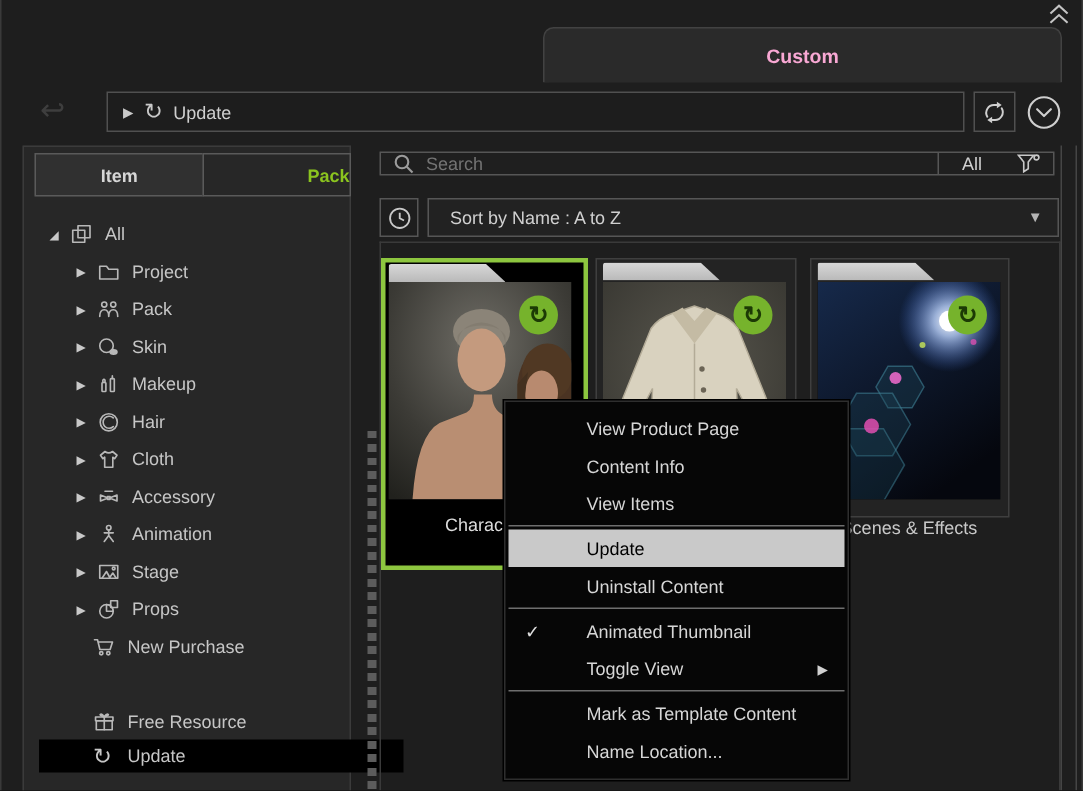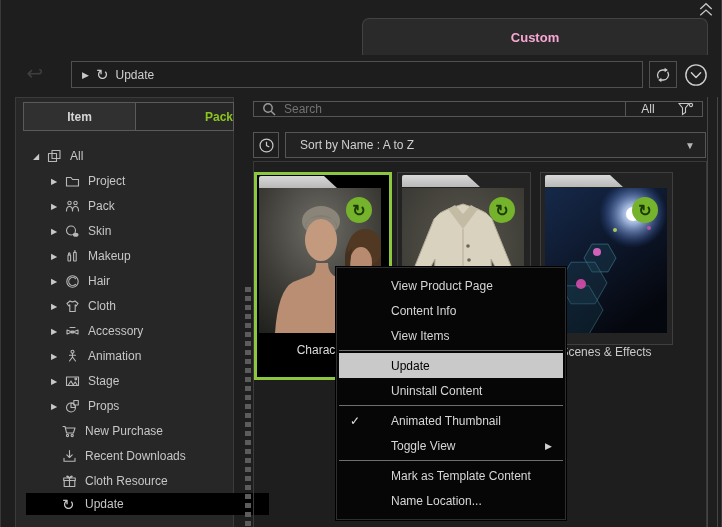--- a/index.html
+++ b/index.html
@@ -257,38 +257,30 @@
     <div class="trow flat" style="top:321px">
       <span class="tic ic">
         <svg width="15" height="15" viewBox="0 0 15 15">
             <path d="M1 2.5 H3 L4.6 9 H11.4 L13 4 H4"></path>
         <circle cx="5.5" cy="11.5" r="1.1"></circle>
             <circle cx="10.2" cy="11.5" r="1.1"></circle>
           </svg>
         </span>
       <span class="tl">New Purchase</span>
     </div>
-    <div class="trow flat" style="top:346px">
-      <span class="tic ic">
-        <svg width="15" height="15" viewBox="0 0 15 15">
-            <path d="M7.5 1.5 V8 M4.8 5.8 L7.5 8.5 L10.2 5.8 M2 9.2 V12.2 H13 V9.2"></path>
-          </svg>
-        </span>
-      <span class="tl">Recent Downloads</span>
-    </div>
     <div class="trow flat" style="top:371px">
       <span class="tic ic">
         <svg width="15" height="15" viewBox="0 0 15 15">
             <rect x="2.2" y="6.5" width="10.6" height="6"></rect>
         <rect x="1.7" y="4" width="11.6" height="2.5"></rect>
             <line x1="7.5" y1="4" x2="7.5" y2="12.5"></line>
         <path d="M7.5 4 C5.5 0.8 2.5 2.6 7.5 4 M7.5 4 C9.5 0.8 12.5 2.6 7.5 4"></path>
           </svg>
         </span>
-      <span class="tl">Cloth Resource</span>
+      <span class="tl">Free Resource</span>
     </div>
     <div class="trow flat sel" style="top:395px">
       <span class="tic">
         <span class="upd">↻</span>
         </span>
       <span class="tl">Update</span>
     </div>
   </div>
   <div id="side-scroll" class="abs"></div>
 

